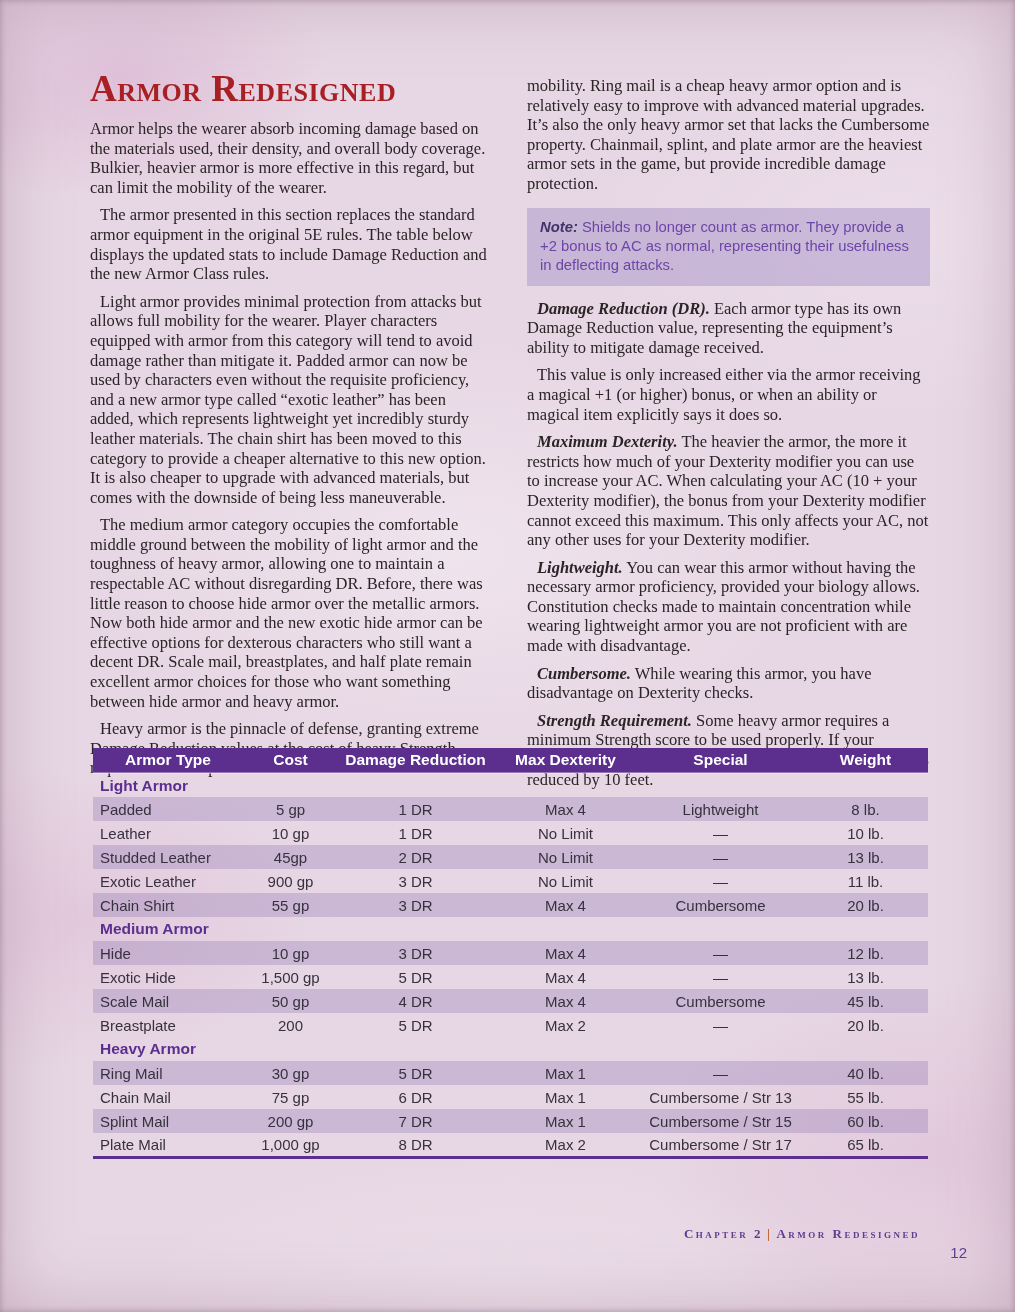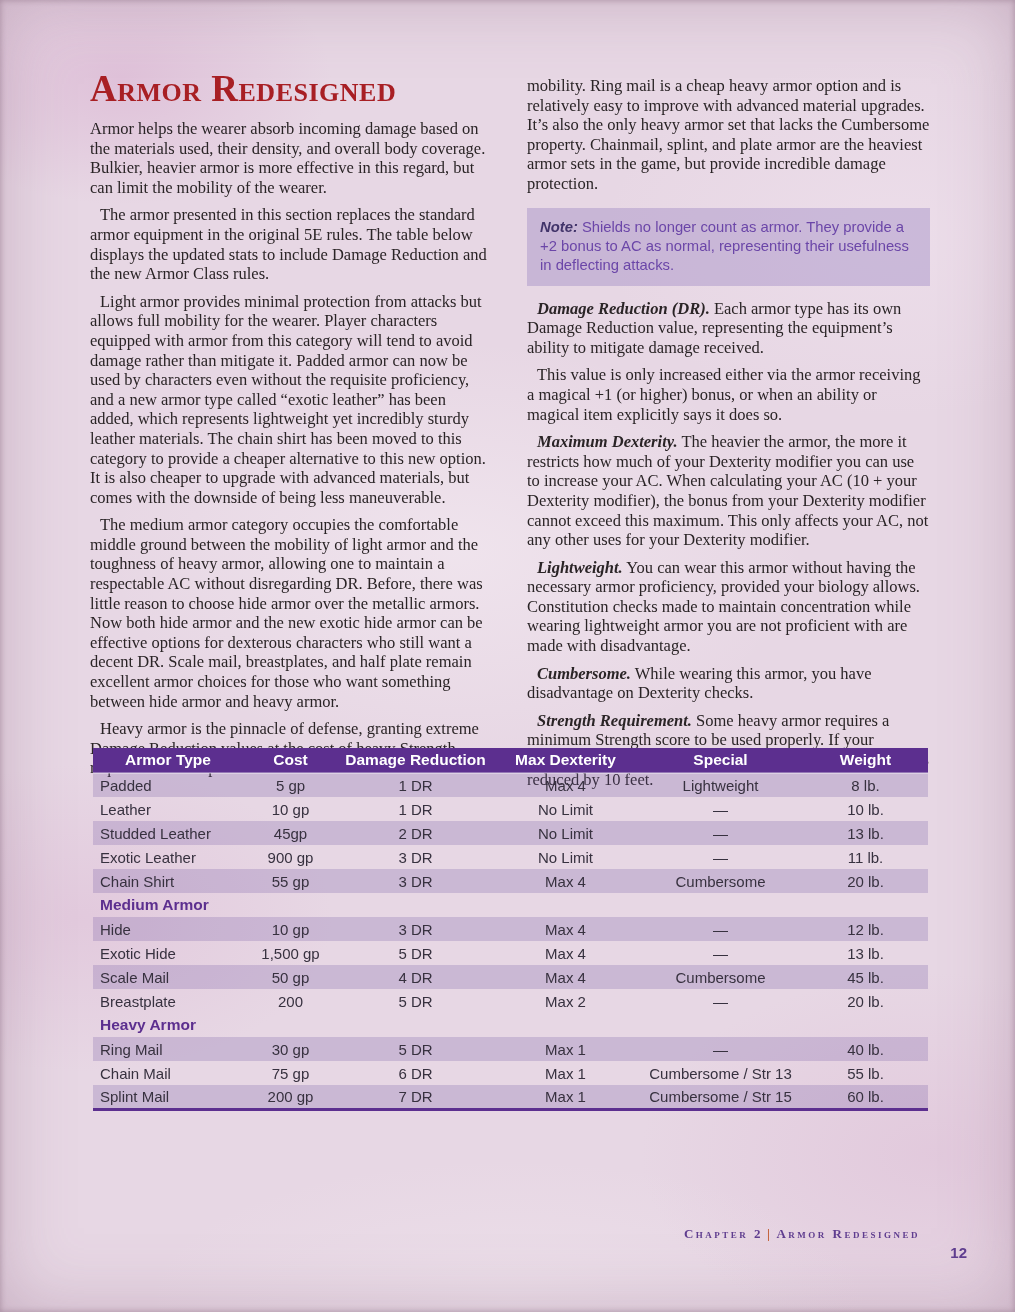--- a/index.html
+++ b/index.html
@@ -75,21 +75,21 @@
   .footer{
     position:absolute; top:1226px; right:95px;
     font-variant:small-caps; font-weight:bold;
     font-size:13px; letter-spacing:2.5px;
     color:#5f3d8f;
   }
   .footer .pipe{ color:#c05a2e; font-weight:bold; padding:0 4px; }
   .page-number{
     position:absolute; top:1244px; right:48px;
     font-family:"Liberation Sans", sans-serif;
-    font-weight:bold; font-size:15px; color:#5f3d8f;
+    font-weight:normal; font-size:15px; color:#5f3d8f;
   }
 </style>
 </head>
 <body>
 
 <div class="page">
 
   <div class="col col-left">
     <h1 class="title">Armor Redesigned</h1>
     <p class="body">Armor helps the wearer absorb incoming damage based on the materials used, their density, and overall body coverage. Bulkier, heavier armor is more effective in this regard, but can limit the mobility of the wearer.</p>
@@ -146,20 +146,23 @@
       <tr>
         <th>Armor Type</th>
         <th>Cost</th>
         <th>Damage Reduction</th>
         <th>Max Dexterity</th>
         <th>Special</th>
         <th>Weight</th>
       </tr>
     </thead>
     <tbody>
+      <tr class="section-row">
+          <td colspan="6">Light Armor</td>
+        </tr>
 
       <tr class="shade">
         <td>Padded</td>
         <td>5 gp</td>
         <td>1 DR</td>
         <td>Max 4</td>
         <td>Lightweight</td>
         <td>8 lb.</td>
       </tr>
       <tr>
@@ -253,20 +256,28 @@
         <td>55 lb.</td>
       </tr>
       <tr class="shade">
         <td>Splint Mail</td>
         <td>200 gp</td>
         <td>7 DR</td>
         <td>Max 1</td>
         <td>Cumbersome / Str 15</td>
         <td>60 lb.</td>
       </tr>
+      <tr>
+        <td>Plate Mail</td>
+        <td>1,000 gp</td>
+        <td>8 DR</td>
+        <td>Max 2</td>
+        <td>Cumbersome / Str 17</td>
+        <td>65 lb.</td>
+      </tr>
     </tbody>
   </table>
 
   <div class="footer">
     <span>Chapter 2</span><span class="pipe">|</span><span>Armor Redesigned</span>
   </div>
   <div class="page-number">12</div>
 
 </div>
 

